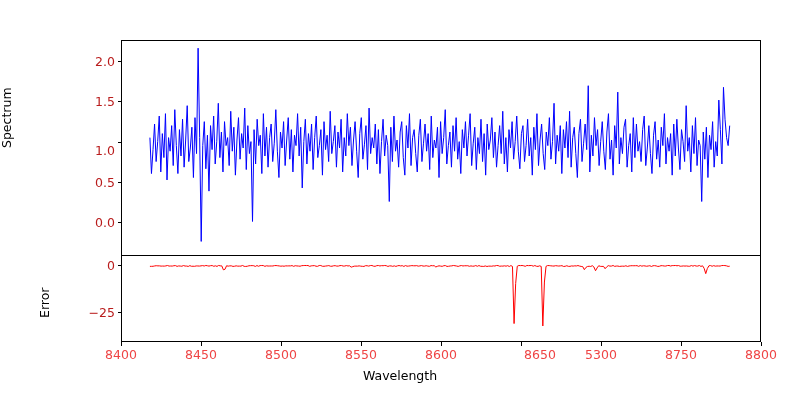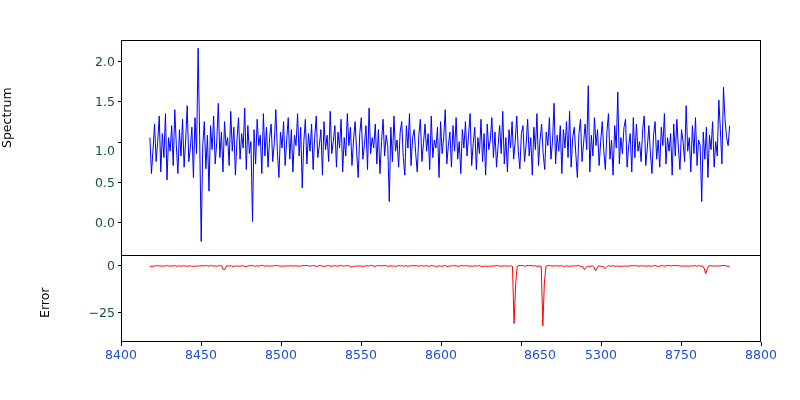--- a/index.html
+++ b/index.html
@@ -21,25 +21,25 @@
       border:1.2px solid #000;border-top:none;background:#fff;}
   .plotsvg{position:absolute;left:0;top:0;width:100%;height:100%;display:block;}
 
   
   .tick{position:absolute;background:#000;}
   .ytick{width:3.5px;height:1.1px;}
   .xtick{width:1.1px;height:3.5px;}
 
   
   .ylabel-tick{
-    position:absolute;font-size:12.5px;color:#14532d;
+    position:absolute;font-size:12.5px;color:#b91c1c;
     text-align:right;transform:translateY(-50%);white-space:nowrap;
   }
   .xlabel-tick{
-    position:absolute;font-size:12.5px;color:#1d4ed8;
+    position:absolute;font-size:12.5px;color:#ef4444;
     text-align:center;transform:translateX(-50%);white-space:nowrap;top:347px;
   }
 
   
   .axis-title{position:absolute;font-size:12.5px;color:#000;white-space:nowrap;}
   #ylabel-spectrum{
     left:-1px;top:148px;transform:rotate(-90deg);transform-origin:left top;
   }
   #ylabel-error{
     left:37px;top:318px;transform:rotate(-90deg);transform-origin:left top;
@@ -94,14 +94,15 @@
       <div class="tick xtick" style="left: 601px; top: 342px;"></div>
       <div class="xlabel-tick" style="left: 601px;">5300</div>
       <div class="tick xtick" style="left: 681px; top: 342px;"></div>
       <div class="xlabel-tick" style="left: 681px;">8750</div>
       <div class="tick xtick" style="left: 761px; top: 342px;"></div>
       <div class="xlabel-tick" style="left: 761px;">8800</div>
     </div>
 
   <div class="axis-title" id="ylabel-spectrum">Spectrum</div>
   <div class="axis-title" id="ylabel-error">Error</div>
+  <div class="axis-title" id="xlabel-wavelength">Wavelength</div>
 
 </div>
 
 </body></html>

